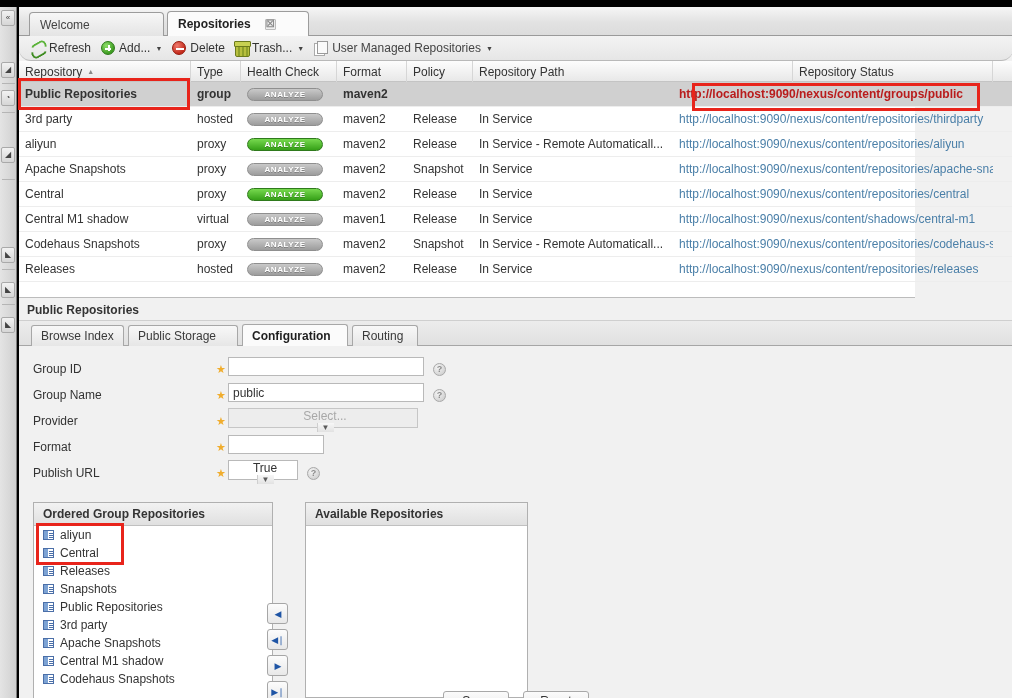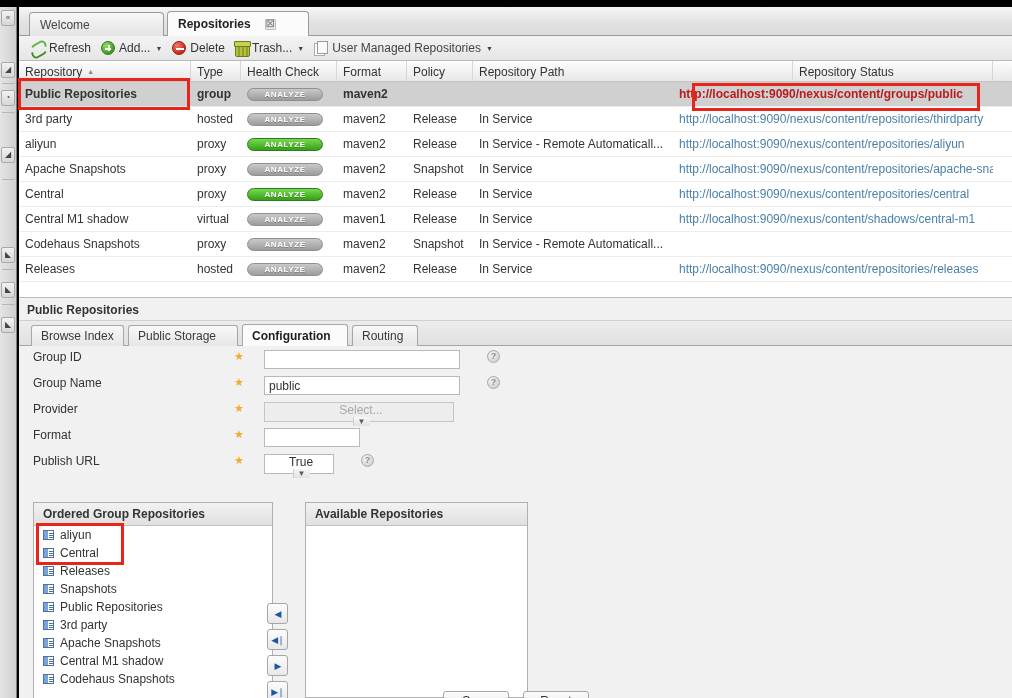--- a/index.html
+++ b/index.html
@@ -65,21 +65,21 @@
     font-size: 10px; color:#888;
     border:1px solid #bbb; background:#eee; border-radius:1px;
     line-height:1;
   }
 
   
   .toolbar {
     position: absolute; left:0; top: 29px; width: 994px; height: 25px;
     background: linear-gradient(to bottom, #f3f3f3, #e6e6e6);
     border-bottom: 1px solid #b9b9b9;
-    display:flex; align-items:center; padding-left: 6px;
+    display:flex; align-items:center; padding-left: 6px; border-radius: 12px;
   }
   .tb-item { display:flex; align-items:center; height:20px; padding:0 5px; cursor:default; }
   .tb-label { font-size:12px; color:#333; margin-left:4px; white-space:nowrap; }
   .tb-label.dim { color:#444; }
   .tb-caret { margin-left:5px; font-size:7px; color:#444; }
   .ico { width:15px; height:15px; position:relative; flex:0 0 auto; }
 
   
   .ico-refresh::before, .ico-refresh::after {
     content:''; position:absolute; width:12px; height:6px;
@@ -128,21 +128,21 @@
     content:''; position:absolute; left:0; top:2px; width:9px; height:11px;
     background:#fff; border:1px solid #aaa;
   }
   .ico-pages::after {
     content:''; position:absolute; left:3px; top:0px; width:9px; height:11px;
     background:#fafafa; border:1px solid #9a9a9a;
   }
 
   
   .grid-wrap {
-    position: absolute; left: 0; top: 54px; width: 994px; height: 237px;
+    position: absolute; left: 0; top: 54px; width: 896px; height: 237px;
     background:#fff; border-bottom:1px solid #bcbcbc;
   }
   .grid-head {
     display:flex; height:21px; width: 994px;
     background: linear-gradient(to bottom, #fdfdfd, #e8e8e8);
     border-bottom:1px solid #c4c4c4;
   }
   .gh {
     display:flex; align-items:center; height:21px;
     border-right:1px solid #d6d6d6;
@@ -187,21 +187,21 @@
     position:absolute; top:4px; height:21px;
     border:1px solid #a7a7a7; border-bottom:none; border-radius:3px 3px 0 0;
     background: linear-gradient(to bottom,#f8f8f8,#e6e6e6);
     display:flex; align-items:center; padding:0 9px;
     font-size:12px; color:#3a3a3a;
   }
   .dtab.active { background:#fbfbfb; font-weight:bold; color:#1f1f1f; height:22px; top:3px; }
 
   
   .form { position:absolute; left:0; top:339px; width:994px; height:155px; background:#f1f1f1; }
-  .frow { position:absolute; left:0; height:26px; display:flex; align-items:flex-start;gap:18px; }
+  .frow { position:absolute; left:0; height:26px; display:flex; align-items:flex-end; }
   .flabel { width:195px; padding-left:14px; font-size:12px; color:#333; }
   .req-star { width:14px; text-align:center; color:#f0ad2e; font-size:11px; }
   .finput {
     height:19px; border:1px solid #b9b9b9; background:#fff;
     font-size:12px; color:#333; padding:0 4px;
     display:flex; align-items:center;
   }
   .fsel {
     height:20px; border:1px solid #b9b9b9; background:#fff;
     display:flex; align-items:center; justify-content:space-between;
@@ -523,20 +523,23 @@
             </div>
             <div class="gc" style="width: 70px;">
               <span>maven2</span>
             </div>
             <div class="gc" style="width: 66px;">
               <span>Snapshot</span>
             </div>
             <div class="gc" style="width: 200px;">
               <span>In Service - Remote Automaticall...</span>
             </div>
+            <div class="gc link" style="width: 320px;">
+              <span>http://localhost:9090/nexus/content/repositories/codehaus-s</span>
+            </div>
           </div>
           <div class="grid-row">
             <div class="gc" style="width: 172px;">
               <span>Releases</span>
             </div>
             <div class="gc" style="width: 50px;">
               <span>hosted</span>
             </div>
             <div class="gc" style="width: 96px;">
               <div class="analyze-btn">ANALYZE</div>

